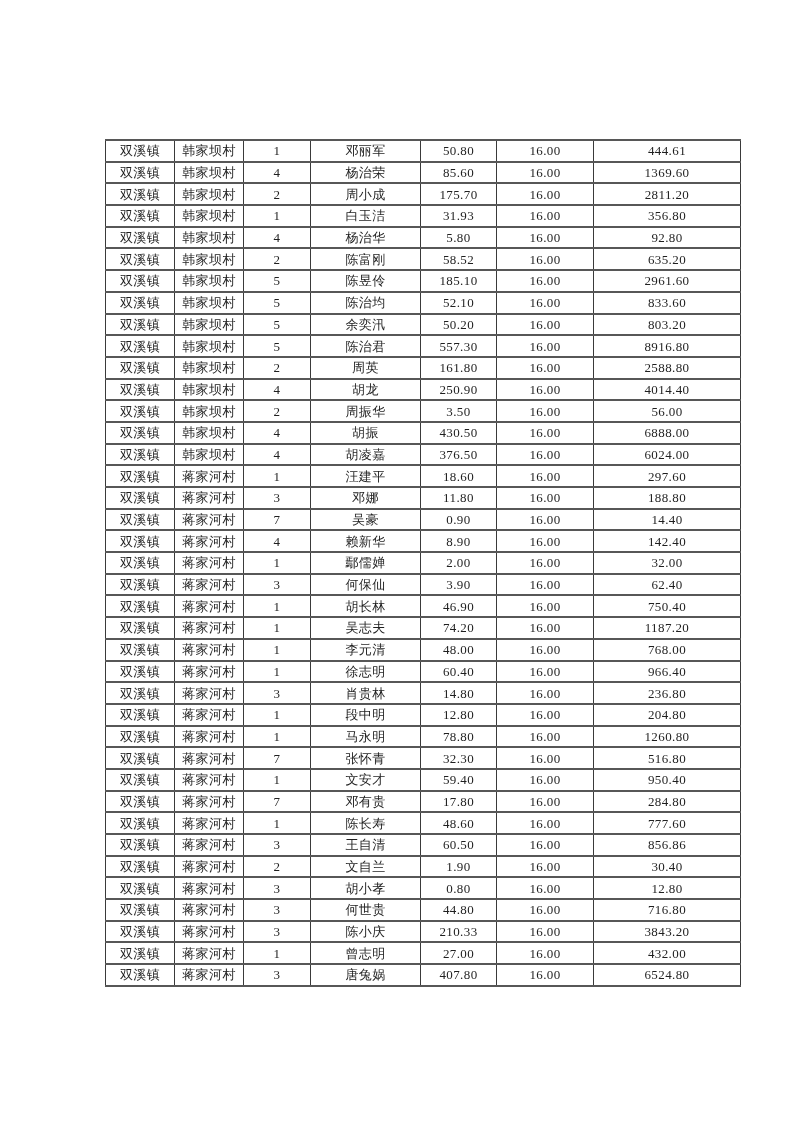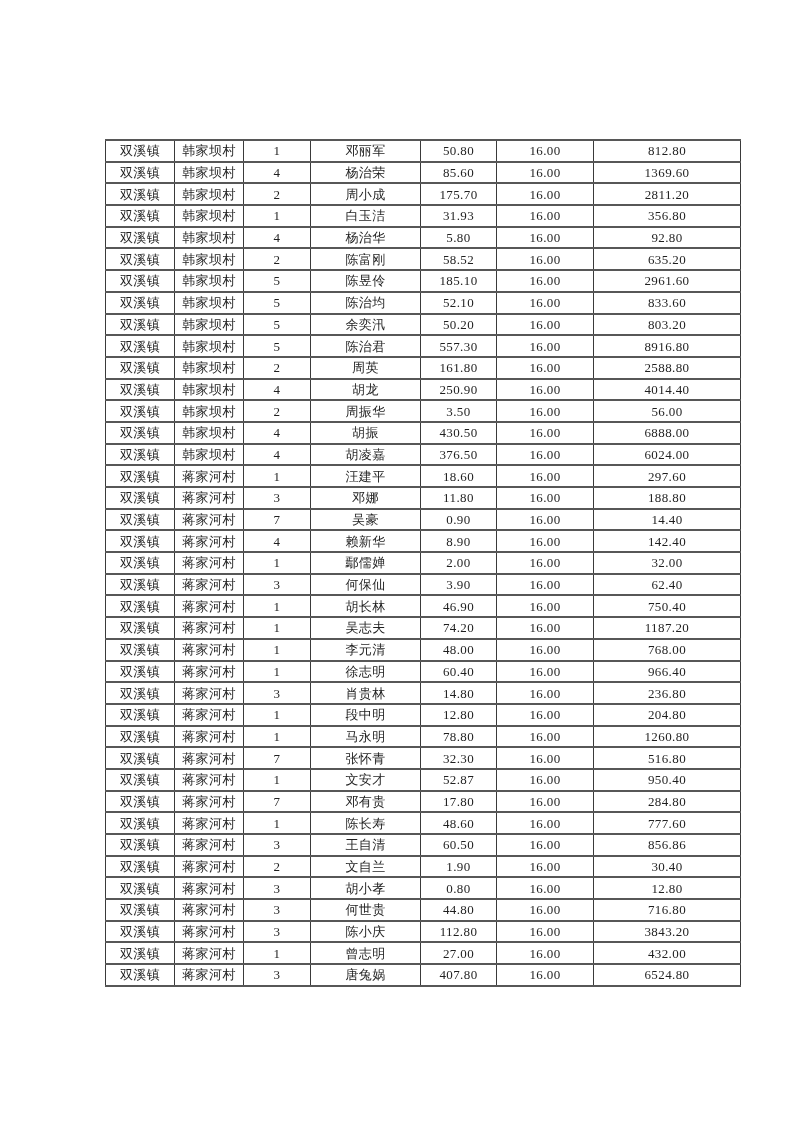--- a/index.html
+++ b/index.html
@@ -65,21 +65,21 @@
         <col class="c6">
     </colgroup>
     <tbody>
         <tr>
           <td>双溪镇</td>
           <td>韩家坝村</td>
           <td>1</td>
           <td>邓丽军</td>
           <td>50.80</td>
           <td>16.00</td>
-          <td>812.80</td>
+          <td>444.61</td>
         </tr>
         <tr>
           <td>双溪镇</td>
           <td>韩家坝村</td>
           <td>4</td>
           <td>杨治荣</td>
           <td>85.60</td>
           <td>16.00</td>
           <td>1369.60</td>
         </tr>
@@ -324,21 +324,21 @@
           <td>张怀青</td>
           <td>32.30</td>
           <td>16.00</td>
           <td>516.80</td>
         </tr>
         <tr>
           <td>双溪镇</td>
           <td>蒋家河村</td>
           <td>1</td>
           <td>文安才</td>
-          <td>52.87</td>
+          <td>59.40</td>
           <td>16.00</td>
           <td>950.40</td>
         </tr>
         <tr>
           <td>双溪镇</td>
           <td>蒋家河村</td>
           <td>7</td>
           <td>邓有贵</td>
           <td>17.80</td>
           <td>16.00</td>
@@ -387,21 +387,21 @@
           <td>何世贵</td>
           <td>44.80</td>
           <td>16.00</td>
           <td>716.80</td>
         </tr>
         <tr>
           <td>双溪镇</td>
           <td>蒋家河村</td>
           <td>3</td>
           <td>陈小庆</td>
-          <td>112.80</td>
+          <td>210.33</td>
           <td>16.00</td>
           <td>3843.20</td>
         </tr>
         <tr>
           <td>双溪镇</td>
           <td>蒋家河村</td>
           <td>1</td>
           <td>曾志明</td>
           <td>27.00</td>
           <td>16.00</td>

